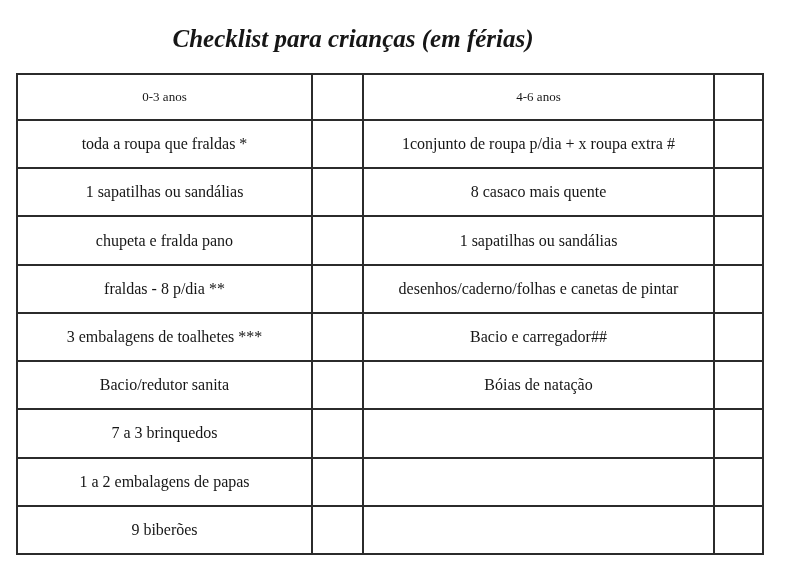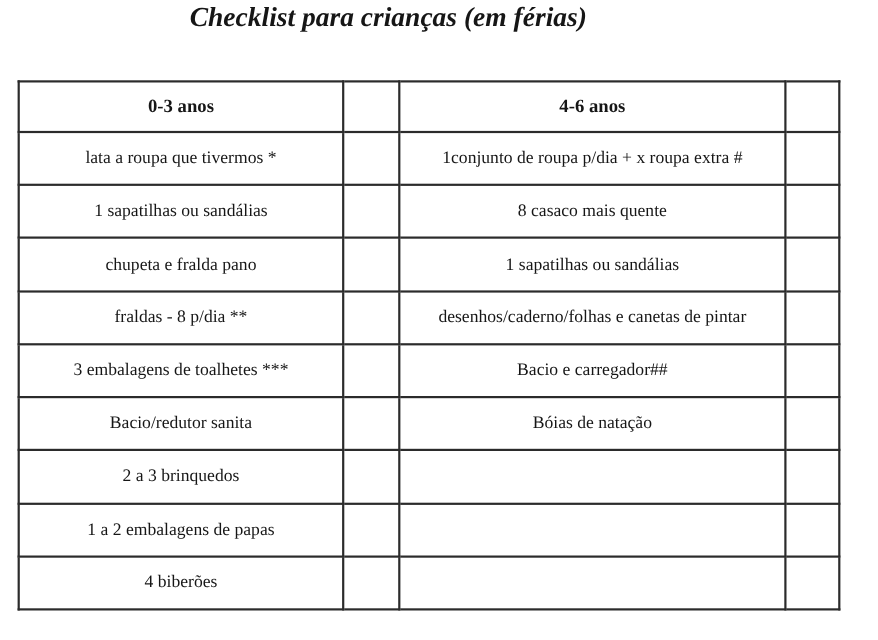--- a/index.html
+++ b/index.html
@@ -13,21 +13,21 @@
     width: 798px;
     height: 582px;
     position: relative;
     overflow: hidden;
     background: var(--bg-color);
     font-family: "Liberation Serif", "DejaVu Serif", serif;
     color: var(--text-color);
   }
   .page-title {
     position: absolute;
-    top: 2px;
+    top: 24px;
     left: 0;
     width: 706px;
     text-align: center;
     font-size: 25px;
     line-height: 30px;
     font-weight: bold;
     font-style: italic;
     white-space: nowrap;
   }
   table.checklist {
@@ -41,22 +41,22 @@
   }
   .checklist th, .checklist td {
     border: 2px solid var(--border-color);
     text-align: center;
     vertical-align: middle;
     padding: 0 3px;
     overflow: hidden;
   }
   .checklist thead th {
     height: 46px;
-    font-size: 17px;
-    font-weight: bold;
+    font-size: 13px;
+    font-weight: normal;
   }
   .checklist tbody td {
     font-size: 16px;
     font-weight: normal;
     white-space: nowrap;
   }
   col.c-item-left  { width: 295px; }
   col.c-check-left { width: 51px; }
   col.c-item-right { width: 351px; }
   col.c-check-right{ width: 49px; }
@@ -76,21 +76,21 @@
   <thead>
     <tr>
       <th>0-3 anos</th>
       <th></th>
       <th>4-6 anos</th>
       <th></th>
     </tr>
   </thead>
   <tbody>
       <tr>
-    <td>lata a roupa que tivermos *</td>
+    <td>toda a roupa que fraldas *</td>
     <td></td>
     <td>1conjunto de roupa p/dia + x roupa extra #</td>
     <td></td>
   </tr>
       <tr>
     <td>1 sapatilhas ou sandálias</td>
     <td></td>
     <td>8 casaco mais quente</td>
     <td></td>
   </tr>
@@ -112,31 +112,31 @@
     <td>Bacio e carregador##</td>
     <td></td>
   </tr>
       <tr>
     <td>Bacio/redutor sanita</td>
     <td></td>
     <td>Bóias de natação</td>
     <td></td>
   </tr>
       <tr>
-    <td>2 a 3 brinquedos</td>
+    <td>7 a 3 brinquedos</td>
     <td></td>
     <td></td>
     <td></td>
   </tr>
       <tr>
     <td>1 a 2 embalagens de papas</td>
     <td></td>
     <td></td>
     <td></td>
   </tr>
       <tr>
-    <td>4 biberões</td>
+    <td>9 biberões</td>
     <td></td>
     <td></td>
     <td></td>
   </tr>
     </tbody>
 </table>
 
 </body></html>

